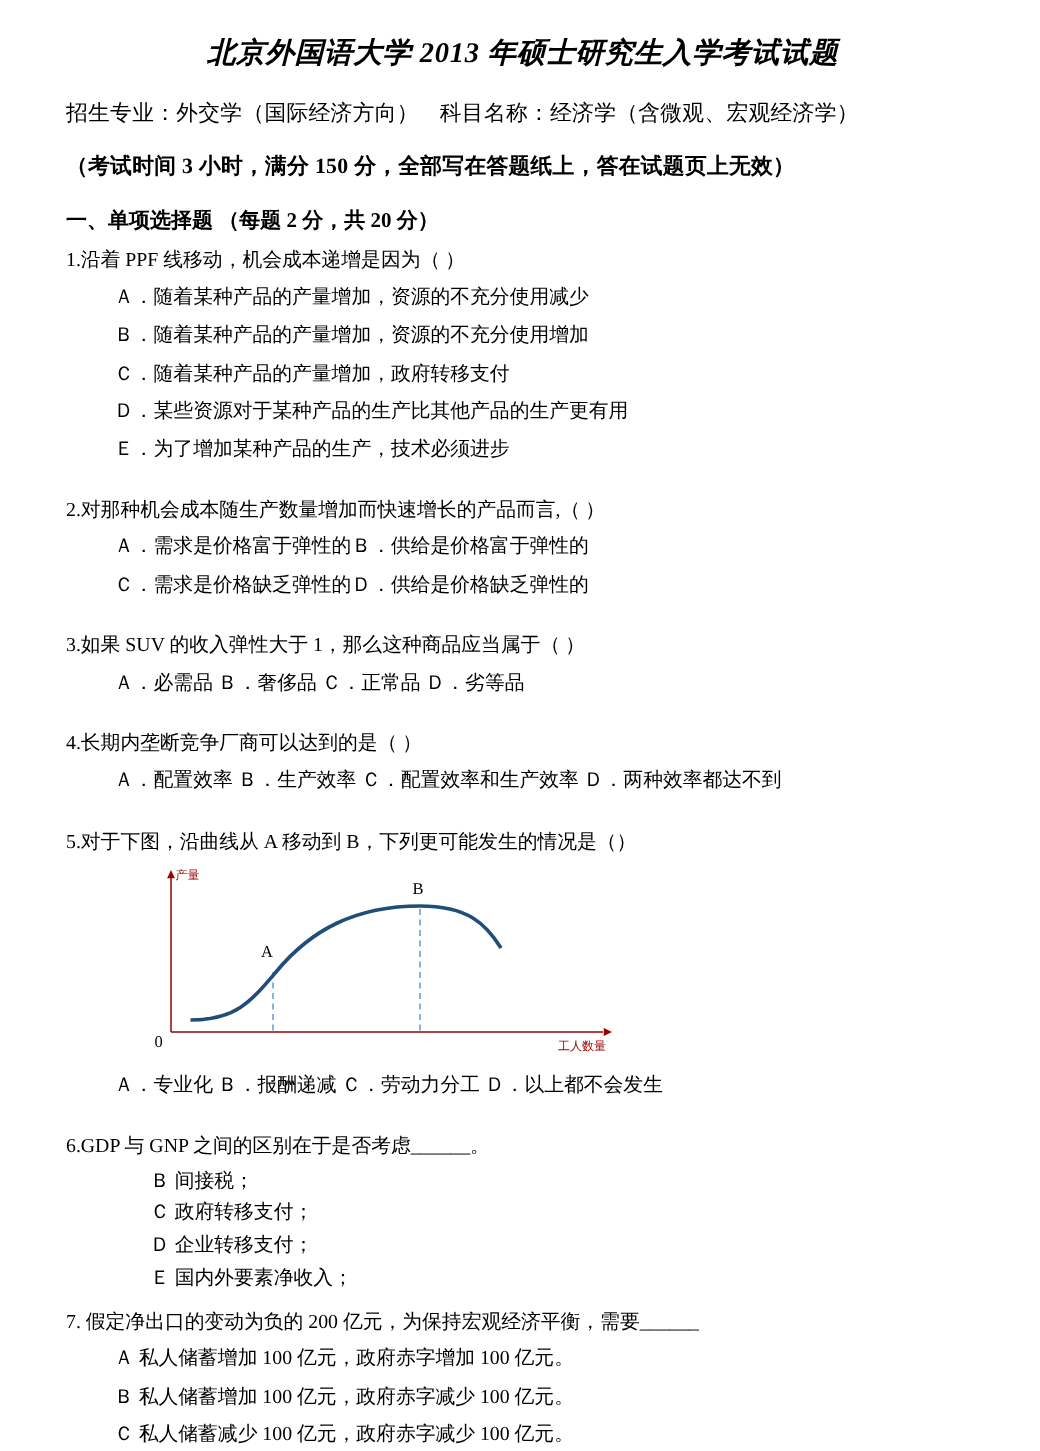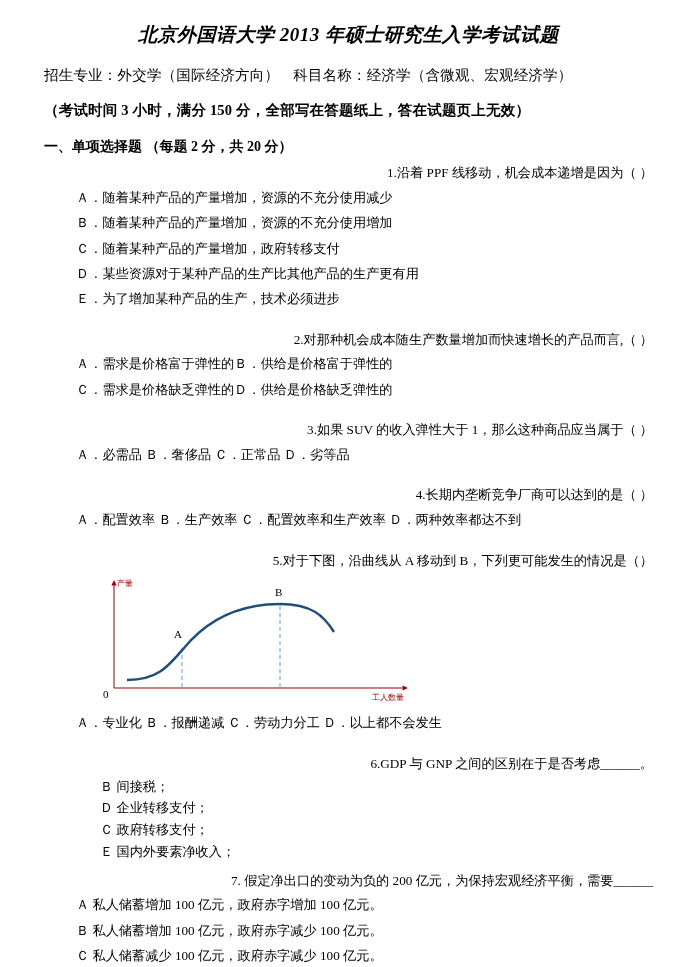--- a/index.html
+++ b/index.html
@@ -51,21 +51,20 @@
     font-weight: bold;
     margin: 0 0 7px 0;
   }
   .q {
     margin: 0 0 3px 0;
   }
   .q-stem {
     font-size: 13.2px;
     line-height: 1.5;
     margin: 0 0 2px 0;
-    text-align: right;
   }
   .opt {
     font-size: 13.2px;
     line-height: 1.62;
     margin: 4px;
   }
   .opt-indent {
     padding-left: 28px;
   }
   .spacer-md { height: 16px; }
@@ -180,22 +179,22 @@
     </div>
 
     <div class="opt opt-indent">Ａ．专业化      Ｂ．报酬递减     Ｃ．劳动力分工     Ｄ．以上都不会发生</div>
   </div>
 
   <div class="spacer-md"></div>
 
   <div class="q">
     <div class="q-stem">6.GDP 与 GNP 之间的区别在于是否考虑______。</div>
     <div class="subopt">Ｂ 间接税；</div>
+    <div class="subopt">Ｃ 政府转移支付；</div>
     <div class="subopt">Ｄ 企业转移支付；</div>
-    <div class="subopt">Ｃ 政府转移支付；</div>
     <div class="subopt">Ｅ 国内外要素净收入；</div>
   </div>
 
   <div class="spacer-xs"></div>
 
   <div class="q">
     <div class="q-stem">7. 假定净出口的变动为负的 200 亿元，为保持宏观经济平衡，需要______</div>
     <div class="opt opt-wide">Ａ   私人储蓄增加 100 亿元，政府赤字增加 100 亿元。</div>
     <div class="opt opt-wide">Ｂ   私人储蓄增加 100 亿元，政府赤字减少 100 亿元。</div>
     <div class="opt opt-wide">Ｃ   私人储蓄减少 100 亿元，政府赤字减少 100 亿元。</div>

